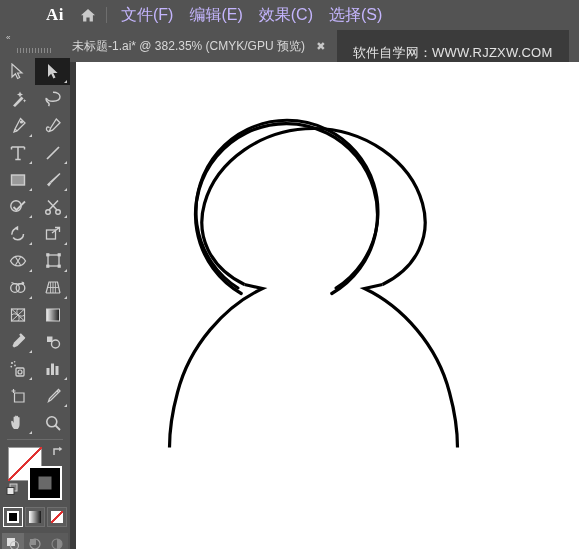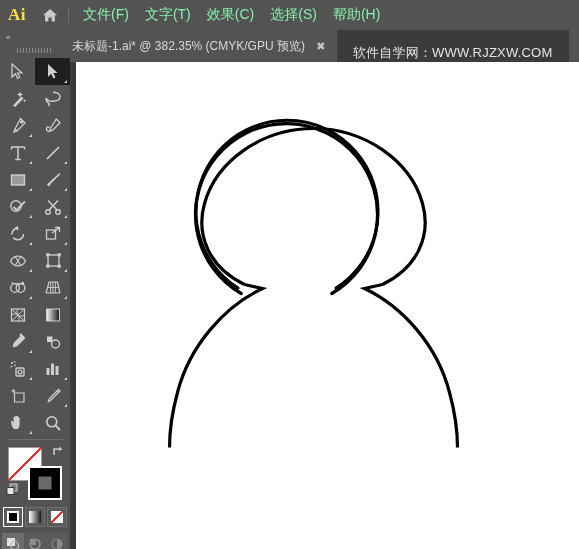--- a/index.html
+++ b/index.html
@@ -11,30 +11,31 @@
   }
   #app{position:relative;width:579px;height:549px;}
 
   
   .menubar{
     position:absolute;left:0;top:0;width:579px;height:30px;
     background:#535353;display:flex;align-items:center;
   }
   .ai-logo{
     width:34px;height:30px;display:flex;align-items:center;justify-content:center;
-    color:#fde047;font-size:17px;font-weight:bold;letter-spacing:.5px;
+    color:#ffffff;font-size:17px;font-weight:bold;letter-spacing:.5px;
     font-family:"Liberation Serif","DejaVu Serif",serif;
+    margin-left:38px;
   }
   .home-btn{
     width:32px;height:30px;display:flex;align-items:center;justify-content:center;
   }
   .menu-div{width:1px;height:16px;background:#6e6e6e;margin:0 6px 0 2px;}
   .menu-items{display:flex;align-items:center;}
   .menu-item{
-    color:#86efac;font-size:14px;padding:0 8px;height:30px;
+    color:#c4b5fd;font-size:16px;padding:0 8px;height:30px;
     display:flex;align-items:center;white-space:nowrap;
   }
 
   
   .tabbar{
     position:absolute;left:60px;top:30px;width:509px;height:32px;
     background:#3b3b3b;display:flex;align-items:flex-end;
   }
   .tab{
     background:#535353;height:32px;display:flex;align-items:center;
@@ -155,24 +156,23 @@
   <div class="menubar">
     <div class="ai-logo">Ai</div>
     <div class="home-btn">
       <svg width="16" height="15" viewBox="0 0 16 15" aria-hidden="true">
         <path d="M8 1 L15 7.2 L12.9 7.2 L12.9 13.6 L9.6 13.6 L9.6 9.4 L6.4 9.4 L6.4 13.6 L3.1 13.6 L3.1 7.2 L1 7.2 Z" fill="#c9c9c9"></path>
       </svg>
     </div>
     <div class="menu-div"></div>
     <div class="menu-items">
       <div class="menu-item">文件(F)</div>
-      <div class="menu-item">文字(T)</div>
+      <div class="menu-item">编辑(E)</div>
       <div class="menu-item">效果(C)</div>
       <div class="menu-item">选择(S)</div>
-      <div class="menu-item">帮助(H)</div>
     </div>
   </div>
 
   <div class="tabbar">
     <div class="tab">
       <span class="tab-title">未标题-1.ai* @ 382.35% (CMYK/GPU 预览)</span>
       <span class="tab-close">✖</span>
     </div>
     <div class="watermark">软件自学网：WWW.RJZXW.COM</div>
   </div>

